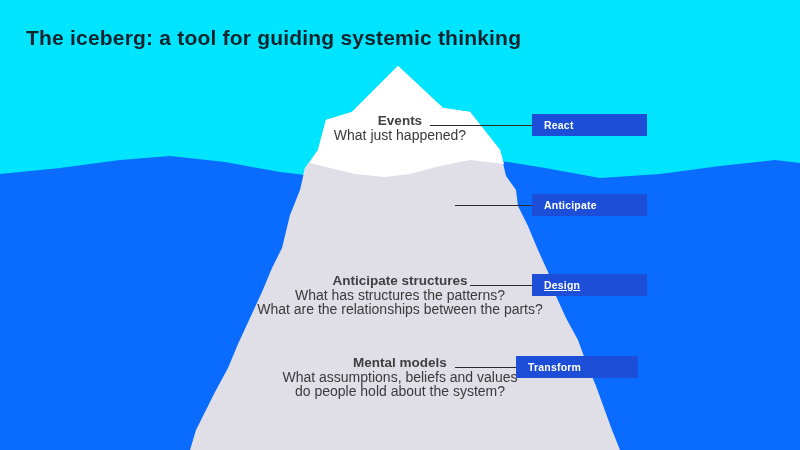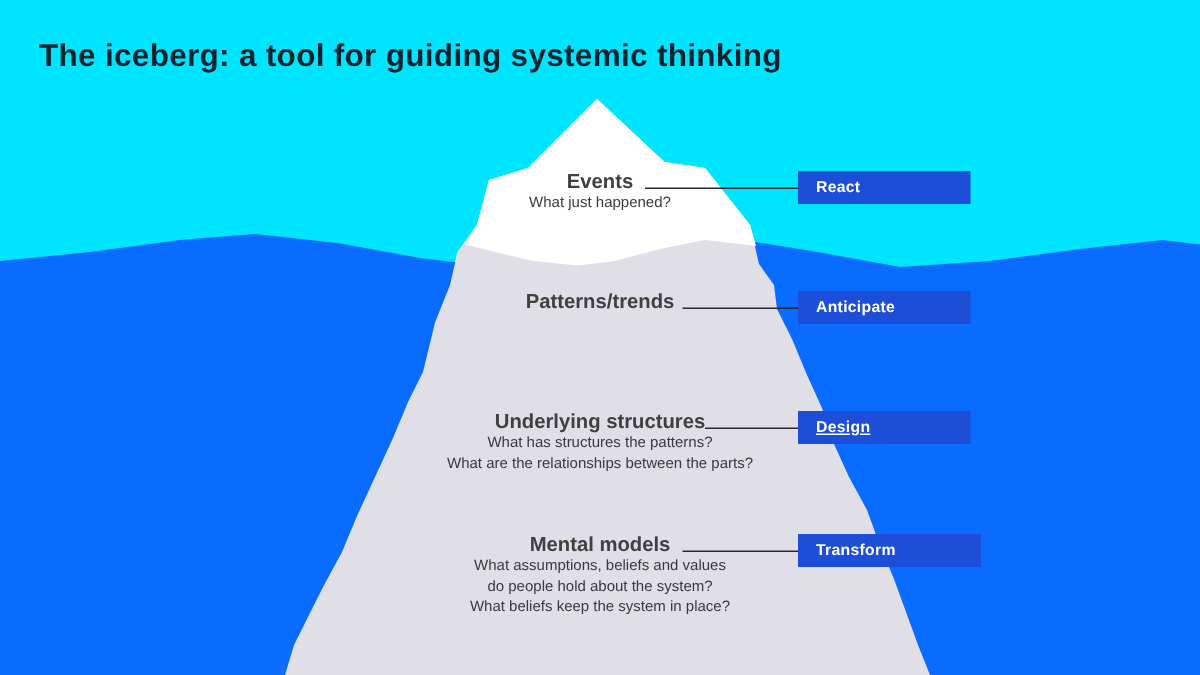--- a/index.html
+++ b/index.html
@@ -42,21 +42,21 @@
     width: 460px;
   }
   .layer-heading {
     font-size: 13.5px;
     font-weight: bold;
     color: #404040;
     line-height: 16px;
     white-space: nowrap;
   }
   .layer-q {
-    font-size: 10px;
+    font-size: 14px;
     color: #3a3a3a;
     line-height: 13.5px;
     white-space: nowrap;
   }
   .badge {
     position: absolute;
     background: #1d4ed8;
     color: #ffffff;
     font-size: 10.5px;
     font-weight: bold;
@@ -104,35 +104,33 @@
   <div class="title">The iceberg: a tool for guiding systemic thinking</div>
 
   <div class="layer" style="left:170px; top:113px;">
     <div class="layer-heading">Events</div>
     <div class="layer-q">What just happened?</div>
   </div>
   <div class="leader" style="left:430px; top:125px; width:105px;"></div>
   <div class="badge" style="left:532px; top:114px; width:115px;">React</div>
 
   <div class="layer" style="left:170px; top:193px;">
-    <div class="layer-heading">Patterns/trends</div>
   </div>
   <div class="leader" style="left:455px; top:205px; width:80px;"></div>
   <div class="badge" style="left:532px; top:194px; width:115px;padding-left:12px;">Anticipate</div>
 
   <div class="layer" style="left:170px; top:273px;">
-    <div class="layer-heading">Underlying structures</div>
+    <div class="layer-heading">Anticipate structures</div>
     <div class="layer-q">What has structures the patterns?</div>
     <div class="layer-q">What are the relationships between the parts?</div>
   </div>
   <div class="leader" style="left:470px; top:285px; width:65px;"></div>
   <div class="badge" style="left:532px; top:274px; width:115px;text-decoration:underline;">Design</div>
 
   <div class="layer" style="left:170px; top:355px;text-align:center;">
     <div class="layer-heading">Mental models</div>
     <div class="layer-q">What assumptions, beliefs and values</div>
     <div class="layer-q">do people hold about the system?</div>
-    <div class="layer-q">What beliefs keep the system in place?</div>
   </div>
   <div class="leader" style="left:455px; top:367px; width:80px;"></div>
-  <div class="badge" style="left:532px; top:356px; width:122px;">Transform</div>
+  <div class="badge" style="left:516px; top:356px; width:122px;">Transform</div>
 
 </div>
 
 </body></html>

